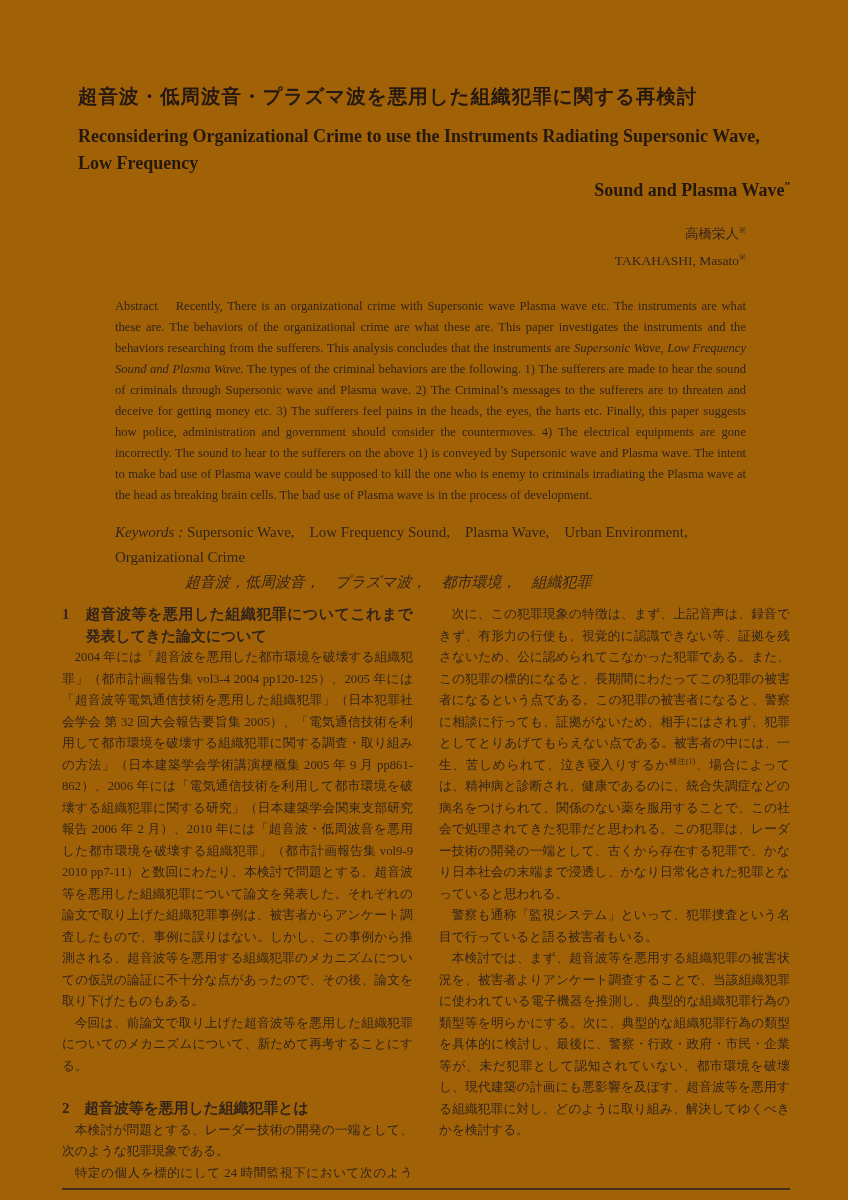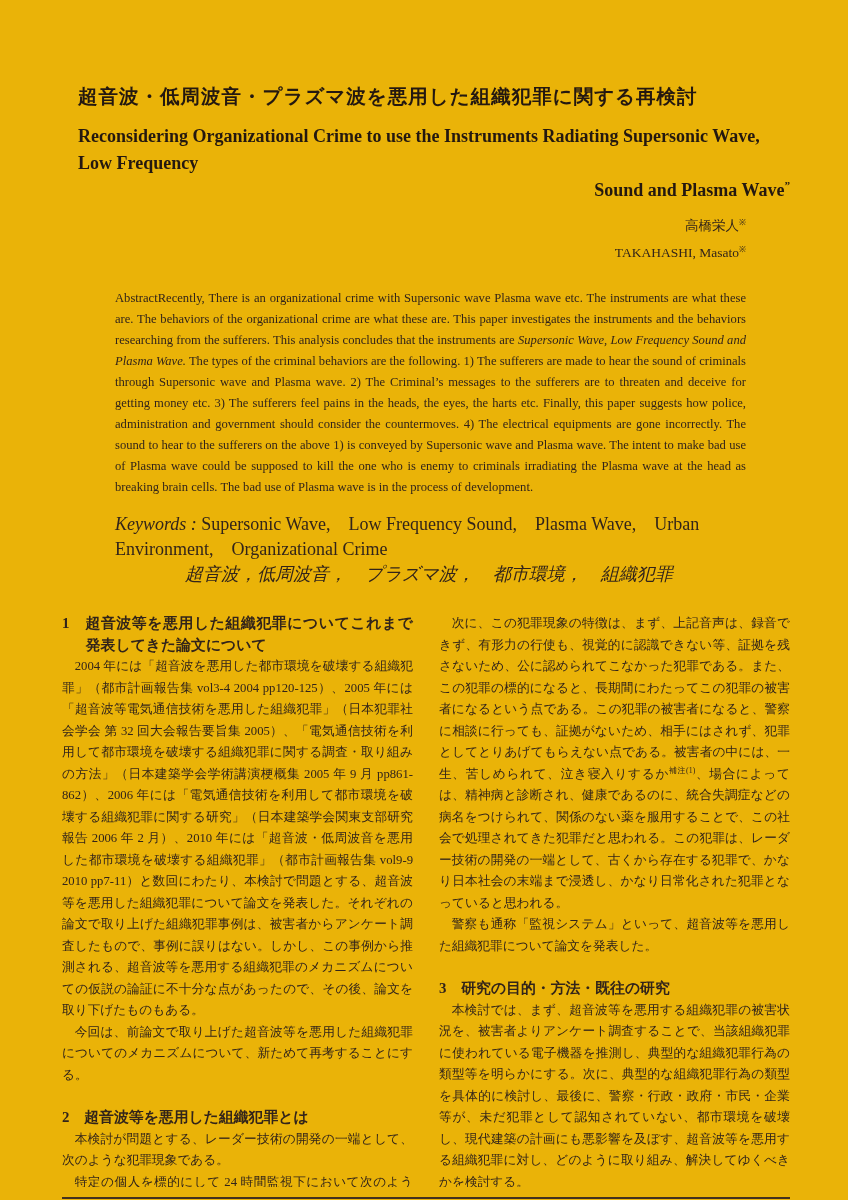--- a/index.html
+++ b/index.html
@@ -1,21 +1,21 @@
 <!DOCTYPE html>
 <html><head>
 <meta charset="utf-8">
 <style>
   html,body{margin:0;padding:0;}
   body{background:#e8e8e8;}
   .page{
     position:relative;
     width:848px;height:1200px;
     margin:0 auto;
-    background:#eab308;
+    background:#a16207;
     color:#32241a;
     font-family:"Liberation Serif","DejaVu Serif",serif;
     overflow:hidden;
     box-sizing:border-box;
     padding:70px 58px 0 62px;
   }
   .title-ja{
     margin-left:16px;
     font-size:19.5px;
     font-weight:bold;
@@ -25,44 +25,44 @@
   .title-en{
     margin:12px 0 0 16px;
     font-size:18px;
     font-weight:bold;
     line-height:27px;
     color:#241810;
   }
   .title-en .line2{display:block;margin-left:10px;text-align:right;}
   sup{font-size:0.62em;line-height:0;}
   .authors{
-    margin-top:8px;
+    margin-top:16px;
     text-align:right;
     padding-right:44px;
     font-size:13.5px;
     line-height:27px;
   }
   .abstract{
     margin:22px 44px 0 53px;
     font-size:12.6px;
     line-height:21px;
     text-align:justify;
   }
-  .abstract .abs-label{}
+  .abstract .abs-label{margin-right:18px;}
   .italic{font-style:italic;}
   .keywords{
     margin:14px 44px 0 53px;
-    font-size:18px;
+    font-size:15px;
     line-height:25px;
   }
   .keywords .kw-ja{display:block;margin-left:70px;font-style:italic;}
   .columns{
     display:flex;
     gap:26px;
-    margin-top:26px;
+    margin-top:9px;
     height:574px;
     overflow:hidden;
     font-size:12.7px;
     line-height:21.5px;
     text-align:justify;
   }
   .col{flex:1 1 0;min-width:0;}
   .col-heading{
     font-weight:bold;
     padding-left:1.6em;
@@ -119,22 +119,21 @@
     <div class="col">
       <h3 class="col-heading">1　超音波等を悪用した組織犯罪についてこれまで発表してきた論文について</h3>
       <p class="indent">2004 年には「超音波を悪用した都市環境を破壊する組織犯罪」（都市計画報告集 vol3-4 2004 pp120-125）、2005 年には「超音波等電気通信技術を悪用した組織犯罪」（日本犯罪社会学会 第 32 回大会報告要旨集 2005）、「電気通信技術を利用して都市環境を破壊する組織犯罪に関する調査・取り組みの方法」（日本建築学会学術講演梗概集 2005 年 9 月 pp861-862）、2006 年には「電気通信技術を利用して都市環境を破壊する組織犯罪に関する研究」（日本建築学会関東支部研究報告 2006 年 2 月）、2010 年には「超音波・低周波音を悪用した都市環境を破壊する組織犯罪」（都市計画報告集 vol9-9 2010 pp7-11）と数回にわたり、本検討で問題とする、超音波等を悪用した組織犯罪について論文を発表した。それぞれの論文で取り上げた組織犯罪事例は、被害者からアンケート調査したもので、事例に誤りはない。しかし、この事例から推測される、超音波等を悪用する組織犯罪のメカニズムについての仮説の論証に不十分な点があったので、その後、論文を取り下げたものもある。</p>
       <p class="indent">今回は、前論文で取り上げた超音波等を悪用した組織犯罪についてのメカニズムについて、新ためて再考することにする。</p>
       <h3 class="col-heading spaced">2　超音波等を悪用した組織犯罪とは</h3>
       <p class="indent">本検討が問題とする、レーダー技術の開発の一端として、次のような犯罪現象である。</p>
       <p class="indent">特定の個人を標的にして 24 時間監視下において次のような犯罪行為を行う。第一に、被害者の私生活を、犯罪者のグループが共同で、交互に、四六時中監視し、プライベート情報を収集すること。第二に、収集したプライベート情報をかすかな音声で、遠隔の地から語りかけ</p>
     </div>
     <div class="col">
       <p class="indent"><span>次に、この犯罪現象の特徴は、まず、上記音声は、録音できず、有形力の行使も、視覚的に認識できない等、証拠を残さないため、公に認められてこなかった犯罪である。また、この犯罪の標的になると、長期間にわたってこの犯罪の被害者になるという点である。この犯罪の被害者になると、警察に相談に行っても、証拠がないため、相手にはされず、犯罪としてとりあげてもらえない点である。被害者の中には、一生、苦しめられて、泣き寝入りするか</span><sup>補注(1)</sup><span>、場合によっては、精神病と診断され、健康であるのに、統合失調症などの病名をつけられて、関係のない薬を服用することで、この社会で処理されてきた犯罪だと思われる。この犯罪は、レーダー技術の開発の一端として、古くから存在する犯罪で、かなり日本社会の末端まで浸透し、かなり日常化された犯罪となっていると思われる。</span></p>
-      <p class="indent">警察も通称「監視システム」といって、超音波等を悪用した組織犯罪について論文を発表した。</p>
-      <h3 class="col-heading spaced">3　研究の目的・方法・既往の研究</h3>
+      <p class="indent">警察も通称「監視システム」といって、犯罪捜査という名目で行っていると語る被害者もいる。</p>
       <p class="indent">本検討では、まず、超音波等を悪用する組織犯罪の被害状況を、被害者よりアンケート調査することで、当該組織犯罪に使われている電子機器を推測し、典型的な組織犯罪行為の類型等を明らかにする。次に、典型的な組織犯罪行為の類型を具体的に検討し、最後に、警察・行政・政府・市民・企業等が、未だ犯罪として認知されていない、都市環境を破壊し、現代建築の計画にも悪影響を及ぼす、超音波等を悪用する組織犯罪に対し、どのように取り組み、解決してゆくべきかを検討する。</p>
     </div>
   </div>
 
   <hr class="foot-rule">
 
   <div class="footnote">
     <span class="fn-ja"><sup>※</sup><span>株式会社みらい計画研究所 研究の目的 京都大学博士（工学）・法学修士</span></span>
     <span class="fn-en">(Mirai President Institute Inc. President Dr. Eng. LL.M.)</span>
   </div>

